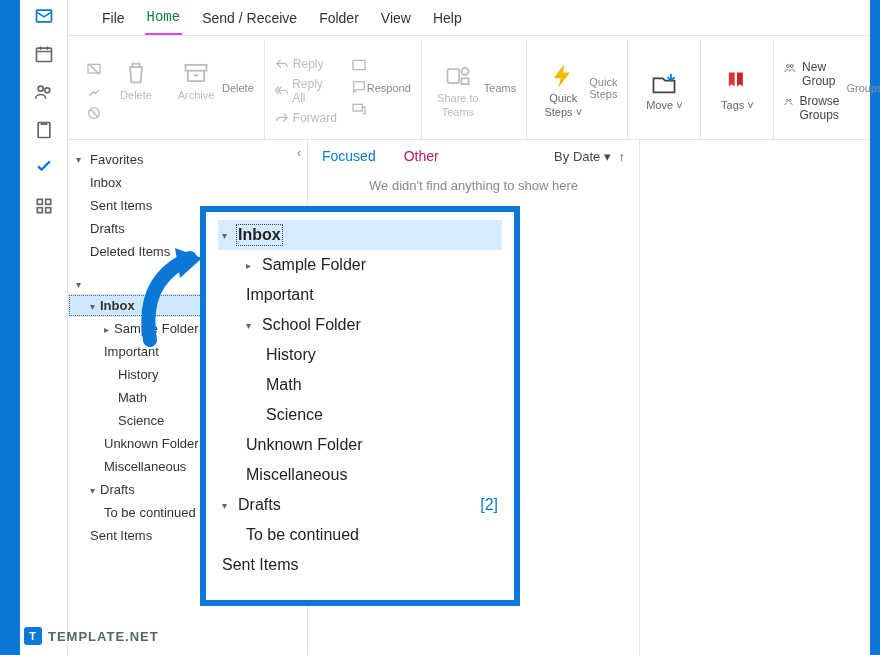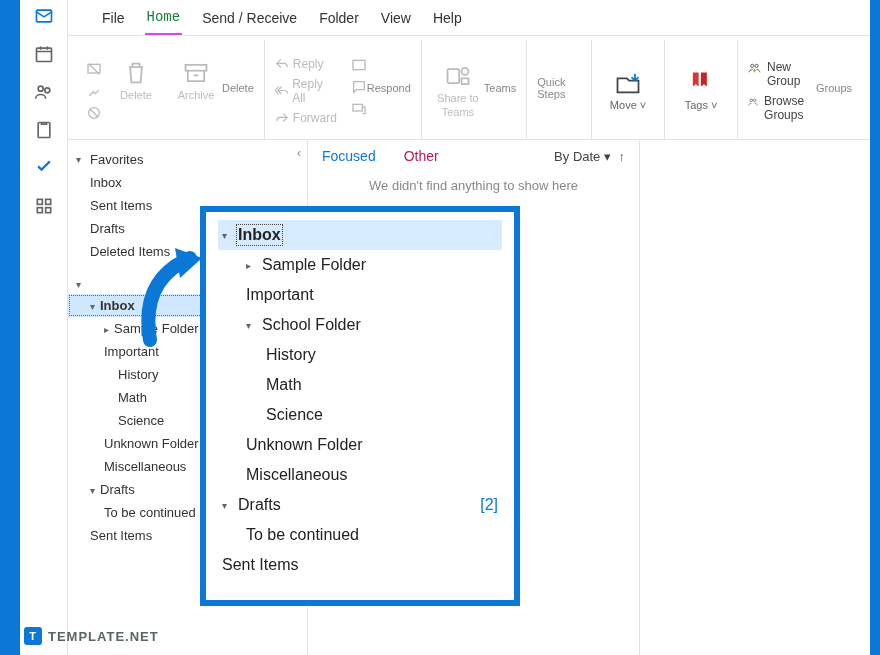--- a/index.html
+++ b/index.html
@@ -201,20 +201,30 @@
                   <path d="M15 14h6v5h-6z"></path>
                 </svg>
               </div>
             <span>Share to Teams</span>
           </div>
         </div>
         <div class="rgroup-label">Teams</div>
       </div>
 
       <div class="rgroup">
+        <div class="rgroup-body">
+          <div class="rbtn">
+            <div class="rico">
+                <svg viewBox="0 0 24 24" fill="#f5b800">
+                  <path d="M13 2L4 14h6l-2 8 10-13h-6z"></path>
+                </svg>
+              </div>
+            <span>Quick Steps ˅</span>
+          </div>
+        </div>
         <div class="rgroup-label">Quick Steps</div>
       </div>
 
       <div class="rgroup">
         <div class="rgroup-body">
           <div class="rbtn">
             <div class="rico">
                 <svg viewBox="0 0 24 24" fill="none" stroke="#444" stroke-width="1.5">
                   <path d="M3 8h8l2 2h8v10H3z"></path>
                   <path d="M18 4v6M15 7l3 3 3-3" stroke="#0b78d8"></path>

